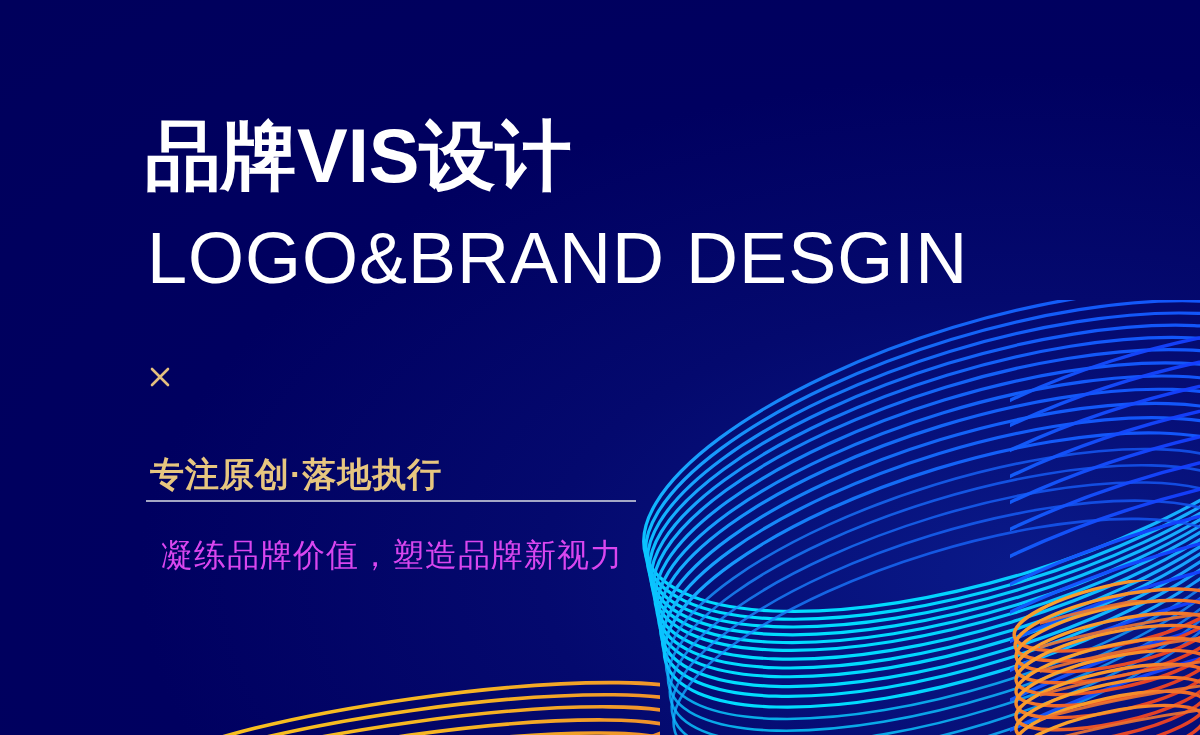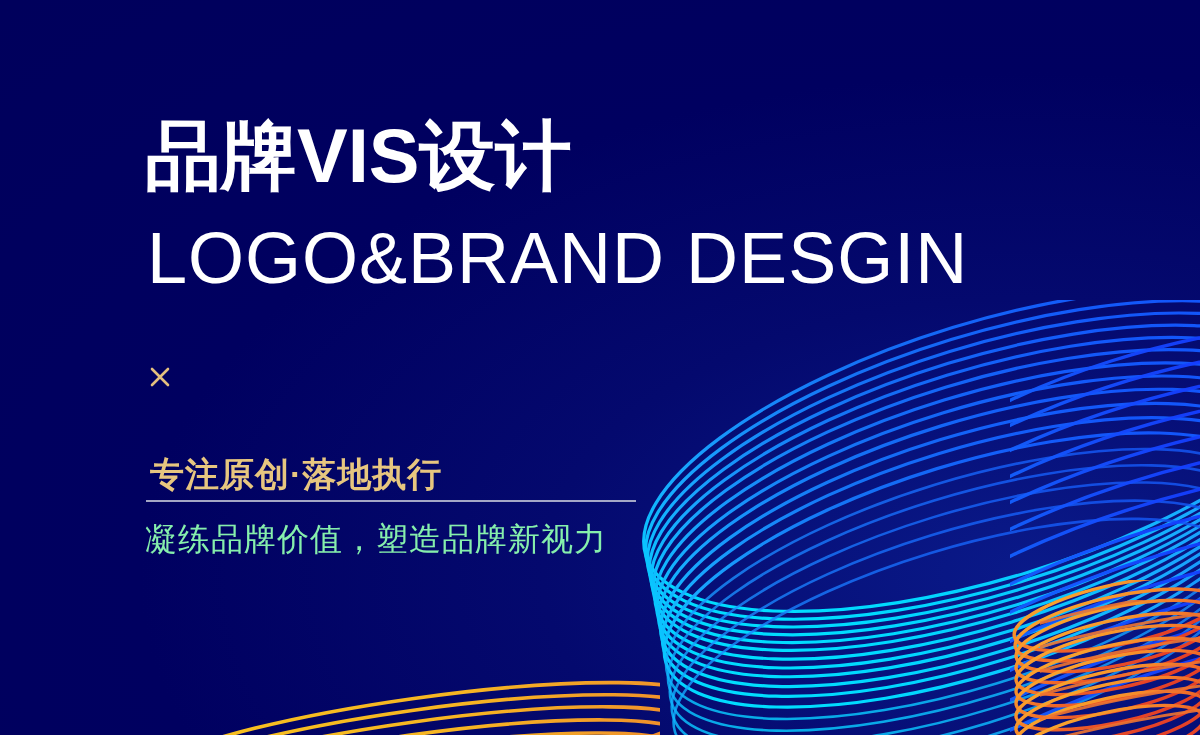--- a/index.html
+++ b/index.html
@@ -91,25 +91,25 @@
     left: 1px;
     width: 490px;
     height: 2px;
     background: #c8cada;
     opacity: .82;
   }
   .subline {
     position: absolute;
     top: 515px;
     left: 0px;
-    margin: 0;
+    margin: 16px;
     font-size: 32px;
     line-height: 1.5;
     font-weight: 400;
-    color: #86efac;
+    color: #d946ef;
     letter-spacing: 1px;
     white-space: nowrap;
   }
 </style>
 </head>
 <body>
 
 <div class="banner">
 
   <div class="bg-gradient"></div>

